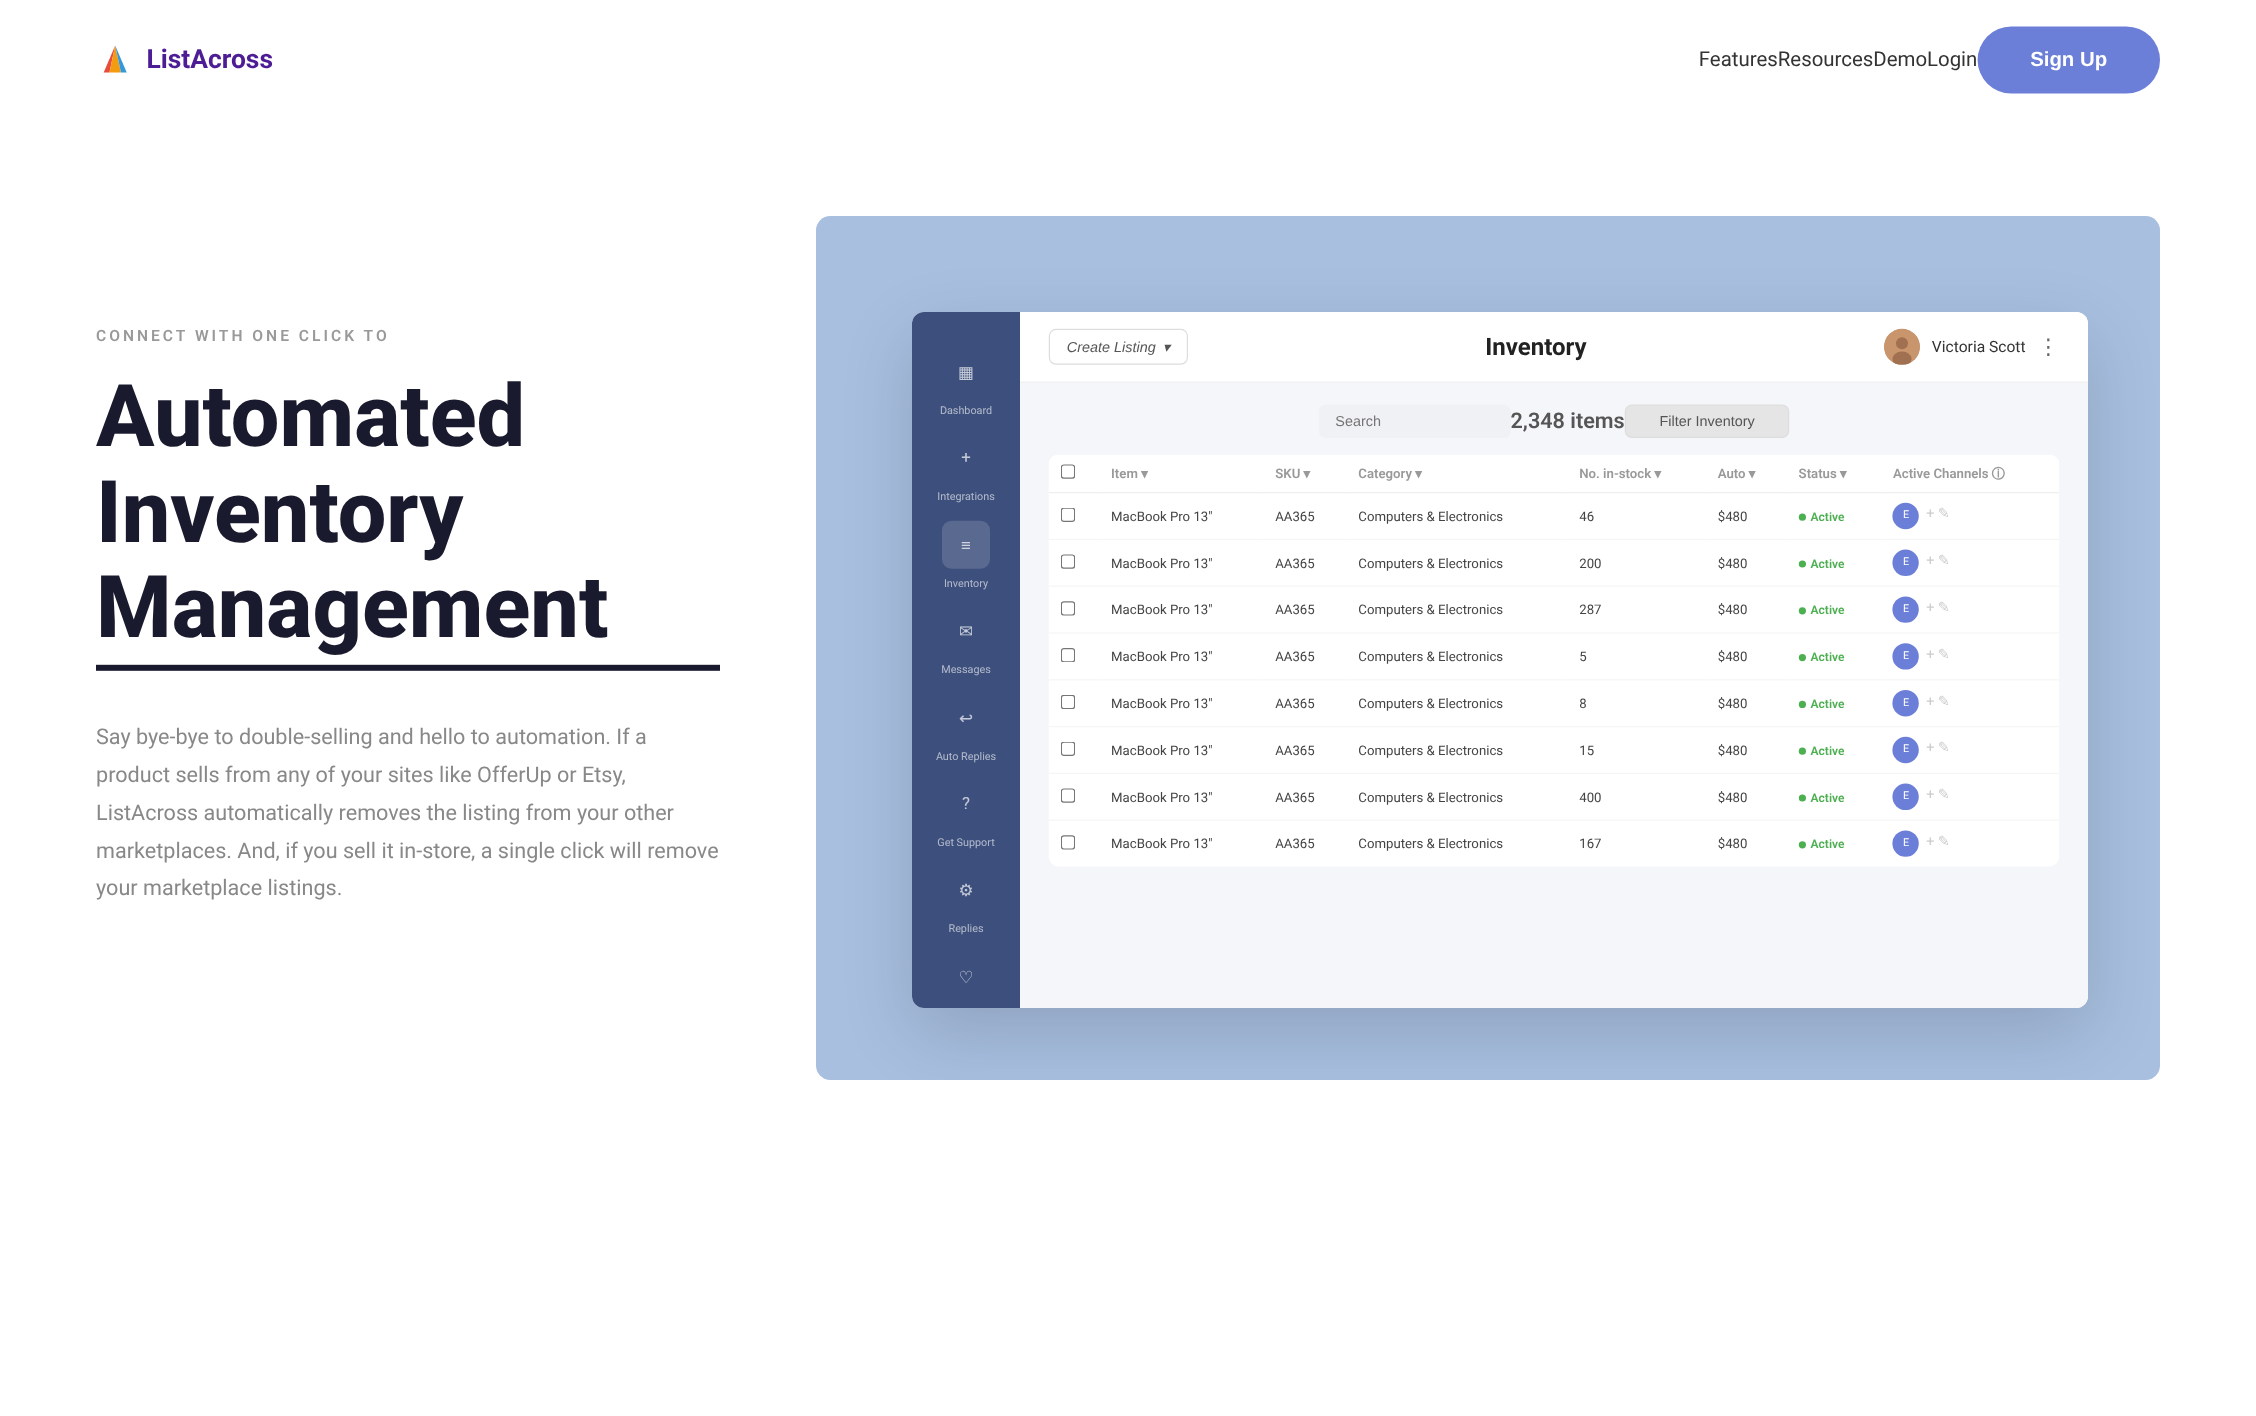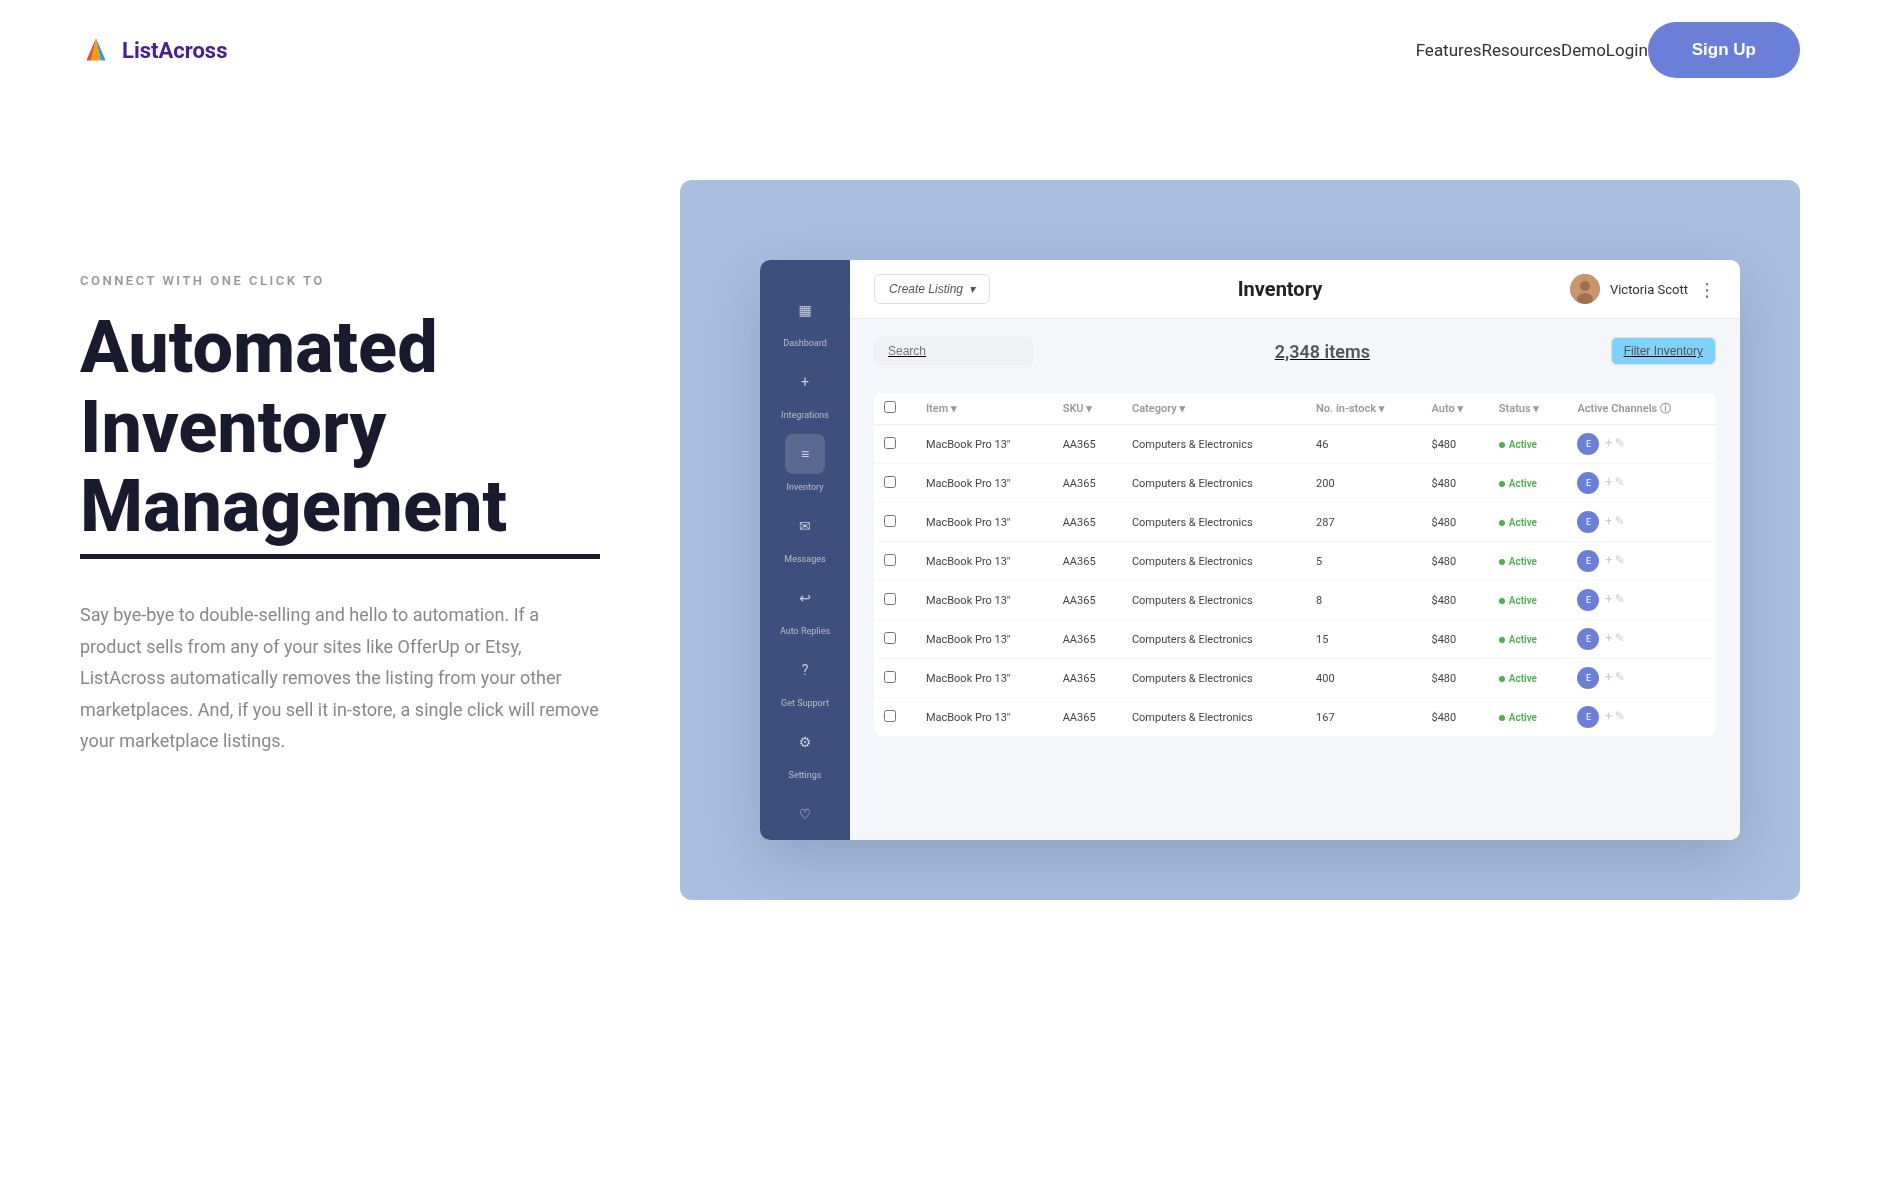--- a/index.html
+++ b/index.html
@@ -236,43 +236,42 @@
     }
 
     
     .inventory-content {
       padding: 18px 24px;
       flex: 1;
     }
     .inventory-toolbar {
       display: flex;
       align-items: center;
-      justify-content: space-between;
-      margin-bottom: 28px;
-      text-decoration: underline;
+      justify-content: center;
+      margin-bottom: 14px;
     }
     .search-box {
       background: #f0f1f5;
       border: none;
       border-radius: 6px;
       padding: 7px 14px;
       font-size: 12px;
       color: #aaa;
       width: 160px;
     }
     .items-count {
       font-size: 18px;
       color: #555;
       font-weight: 600;
     }
     .filter-btn {
-      background: #7dd3fc;
+      background: #e5e5e5;
       border: 1px solid #ddd;
       border-radius: 6px;
-      padding: 6px 12px;
+      padding: 6px 28px;
       font-size: 12px;
       color: #555;
       cursor: pointer;
     }
 
     
     .inv-table {
       width: 100%;
       border-collapse: collapse;
       background: #fff;
@@ -410,21 +409,21 @@
           <div class="sidebar-item-wrap">
             <div class="sidebar-icon">
               <span>?</span>
             </div>
             <span class="sidebar-label">Get Support</span>
           </div>
           <div class="sidebar-item-wrap">
             <div class="sidebar-icon">
               <span>⚙</span>
             </div>
-            <span class="sidebar-label">Settings</span>
+            <span class="sidebar-label">Replies</span>
           </div>
           <div class="sidebar-item-wrap">
             <div class="sidebar-icon">
               <span>♡</span>
             </div>
 
           </div>
 
         </div>
 

